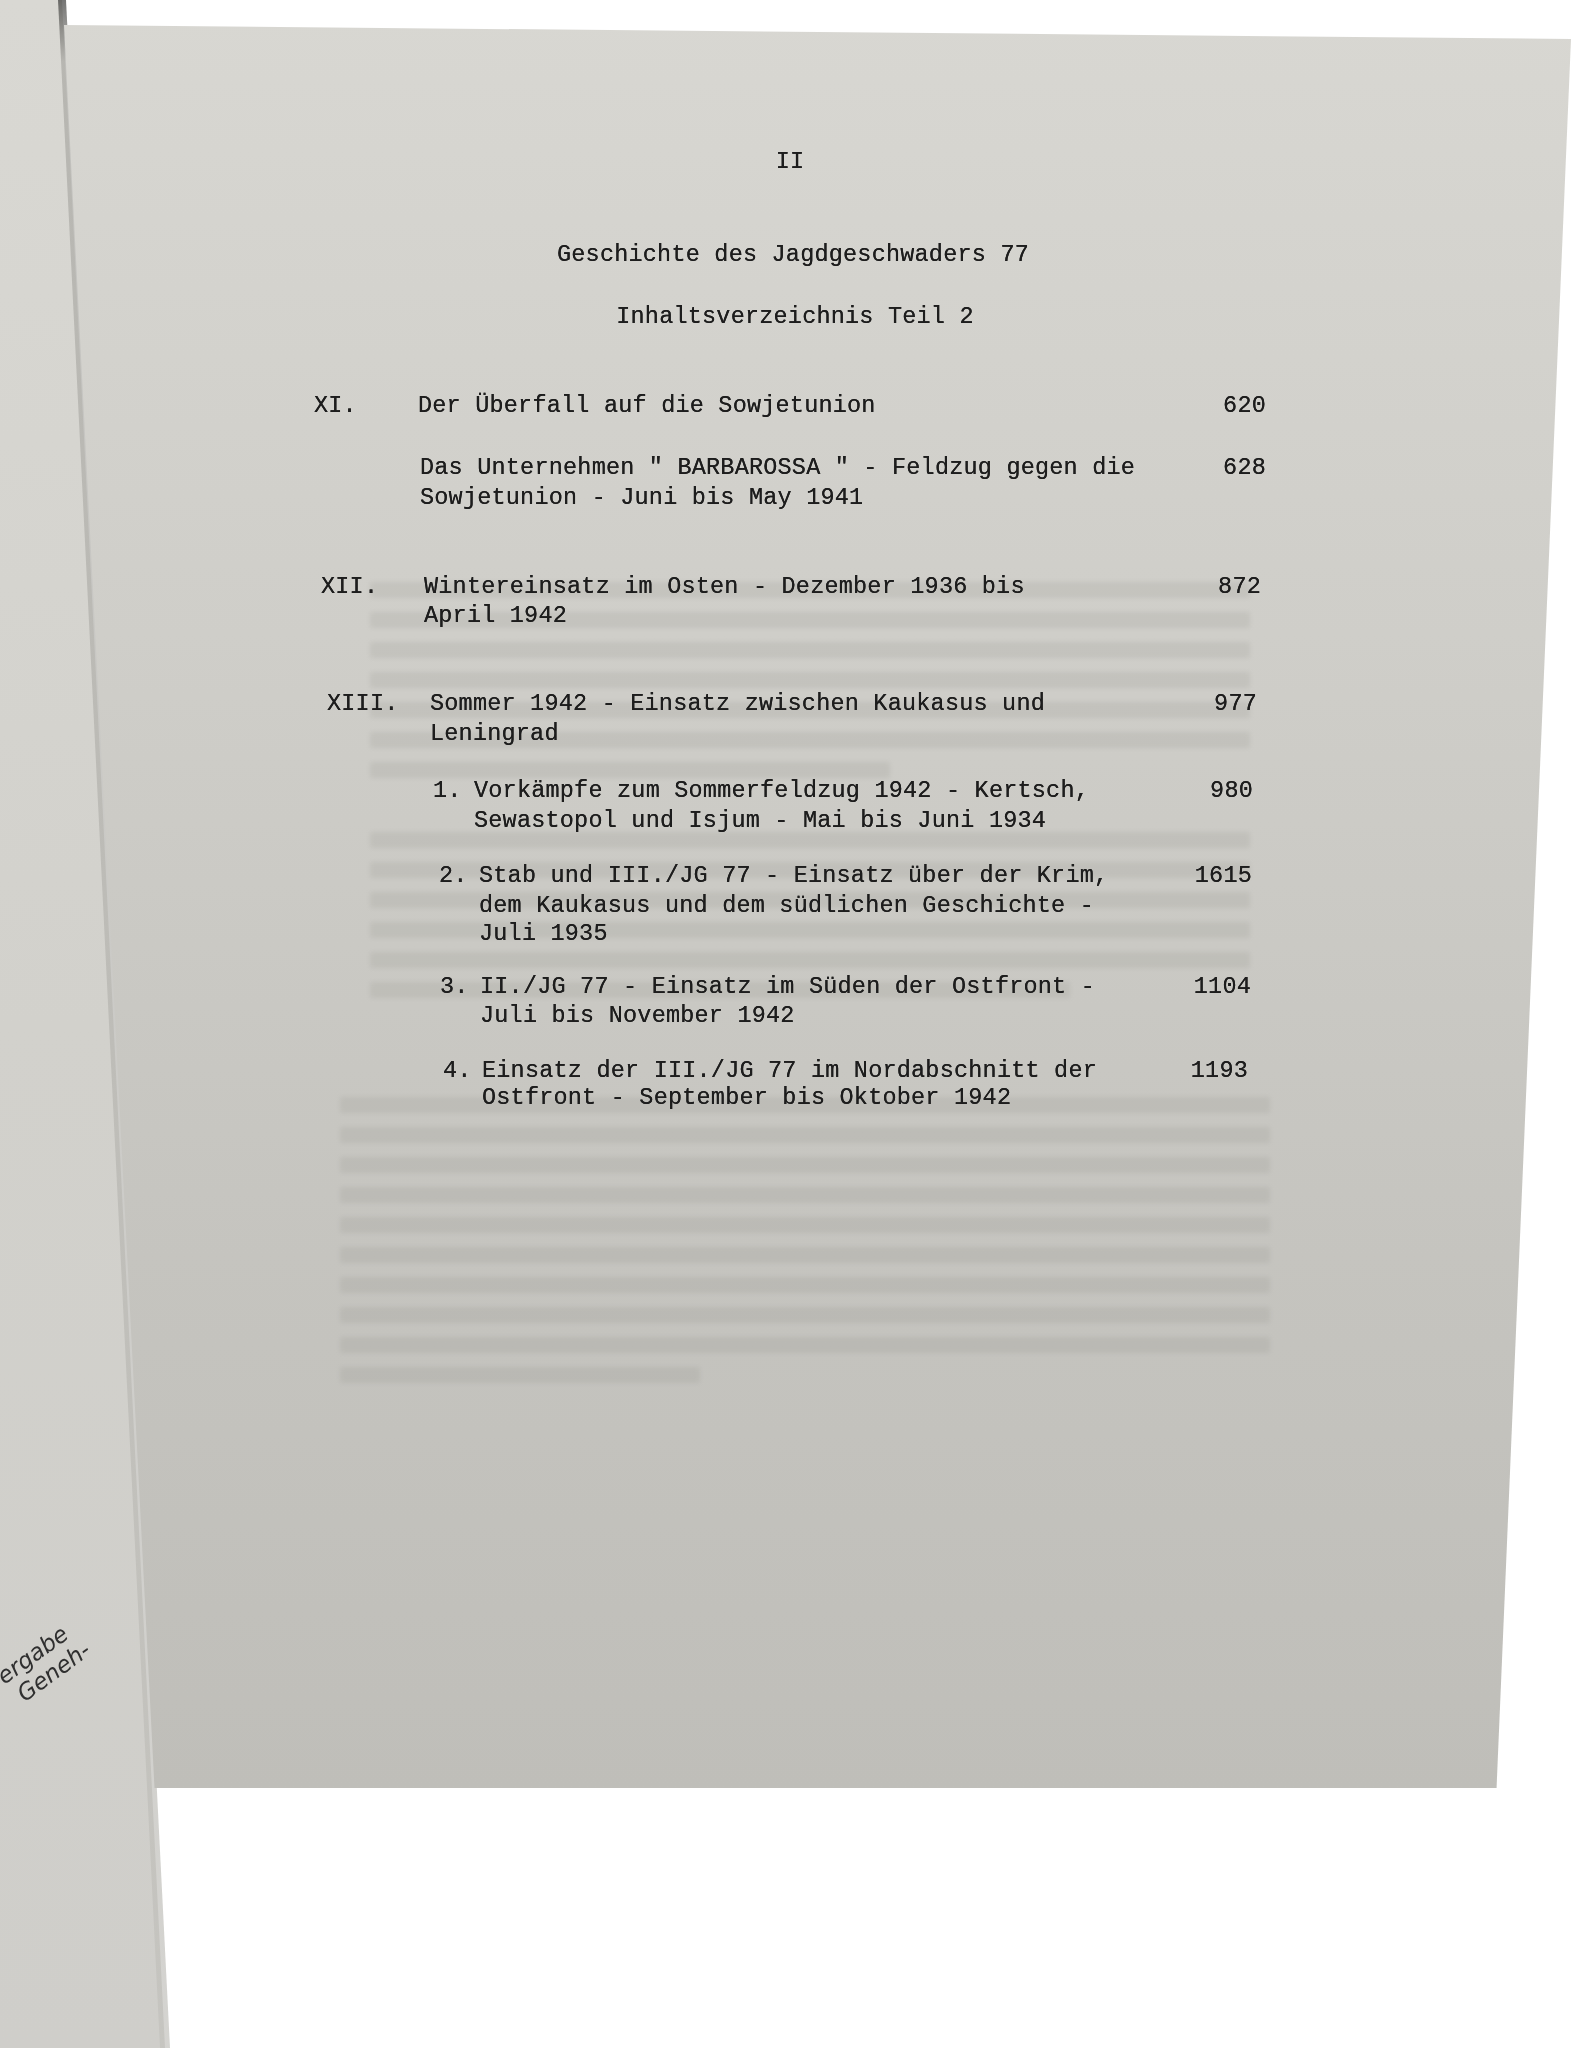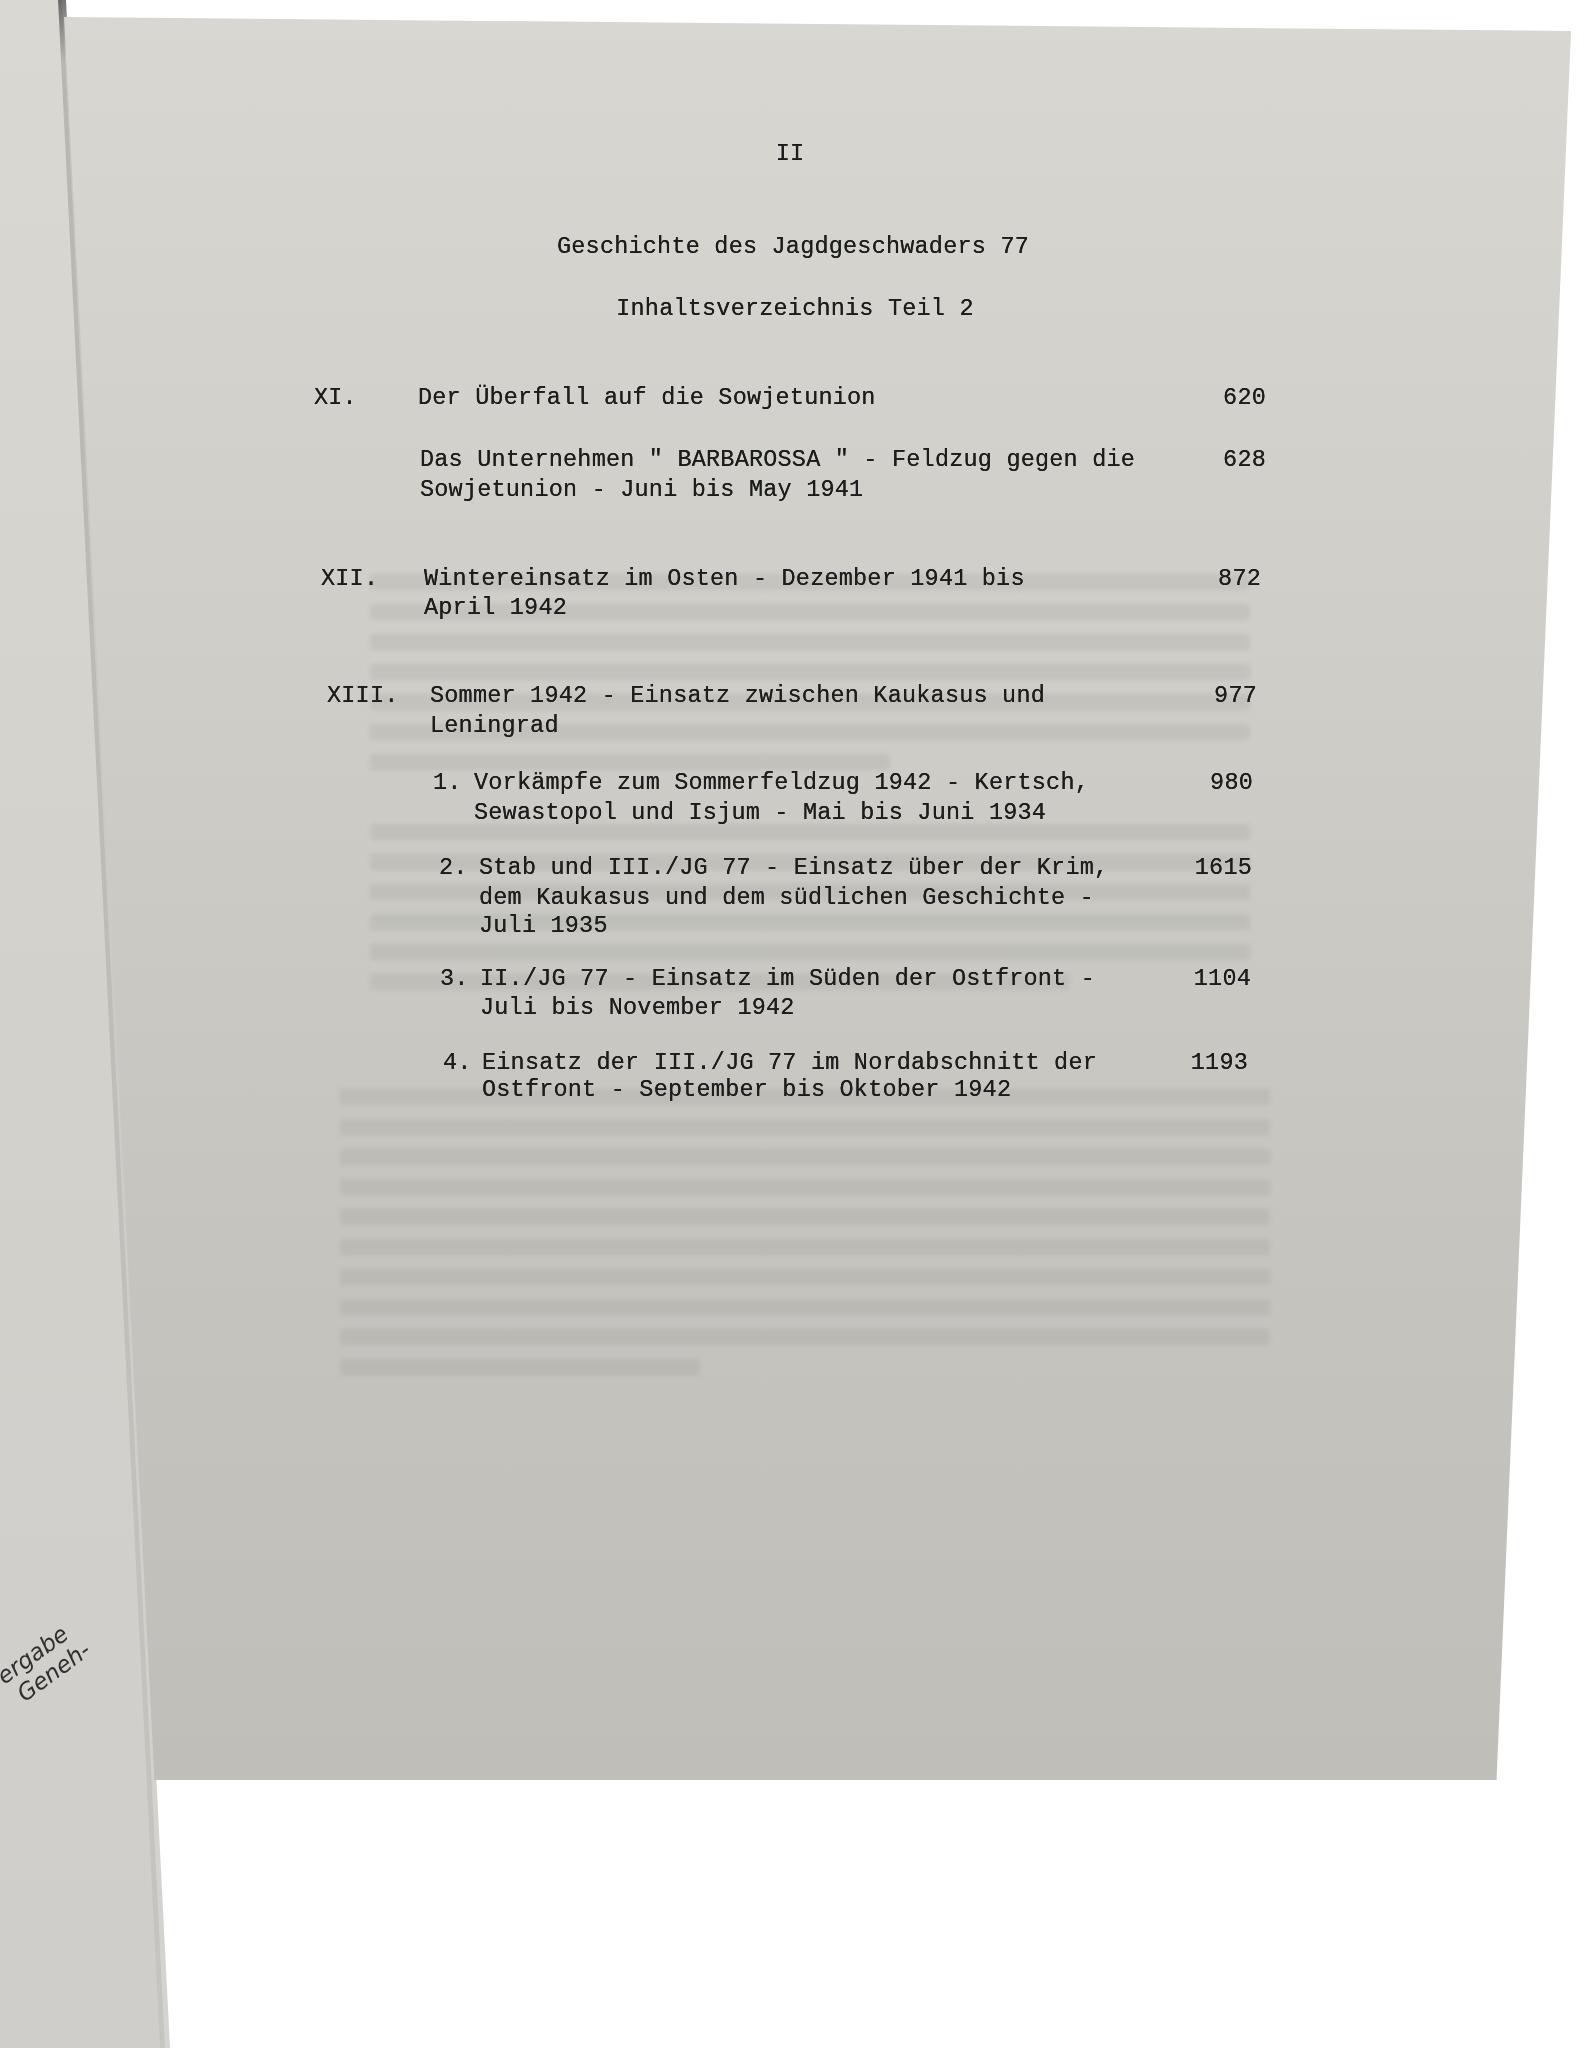--- a/index.html
+++ b/index.html
@@ -22,21 +22,21 @@
   }
   .leaf-note {
     position: absolute; left: -8px; top: 1668px;
     transform: rotate(-36deg); transform-origin: left top;
     font-family: "DejaVu Sans", sans-serif; font-style: italic;
     font-size: 23px; line-height: 26px; color: #2f2f2f;
   }
   .leaf-note span { display: block; white-space: nowrap; }
   
   .page {
-    position: absolute; left: 0; top: 4px; width: 1583px; height: 1776px;
+    position: absolute; left: 0; top: 12px; width: 1583px; height: 1776px;
     background: linear-gradient(180deg, #d8d7d2 0%, #cfcec9 35%, #c5c4bf 70%, #bfbeb9 100%);
     clip-path: polygon(64px 13px, 1571px 27px, 1488px 1977px, 166px 2000px);
   }
   .bleed {
     position: absolute; left: 330px; top: 570px; width: 940px; height: 800px;
     pointer-events: none;
   }
   .bleed .bl {
     position: absolute; height: 16px; border-radius: 3px;
     background: rgba(120,120,115,0.13); filter: blur(2px);
@@ -98,21 +98,21 @@
   </div>
 
   <div>
     <div class="t" style="left:420px;top:441px">Das Unternehmen " BARBAROSSA " - Feldzug gegen die</div>
     <div class="t" style="left:420px;top:471px">Sowjetunion - Juni bis May 1941</div>
     <div class="t num" style="right:317px;top:441px">628</div>
   </div>
 
   <div>
     <div class="t" style="left:321px;top:560px">XII.</div>
-    <div class="t" style="left:424px;top:560px">Wintereinsatz im Osten - Dezember 1941 bis</div>
+    <div class="t" style="left:424px;top:560px">Wintereinsatz im Osten - Dezember 1936 bis</div>
     <div class="t" style="left:424px;top:589px">April 1942</div>
     <div class="t num" style="right:322px;top:560px">872</div>
   </div>
 
   <div>
     <div class="t" style="left:327px;top:677px">XIII.</div>
     <div class="t" style="left:430px;top:677px">Sommer 1942 - Einsatz zwischen Kaukasus und</div>
     <div class="t" style="left:430px;top:707px">Leningrad</div>
     <div class="t num" style="right:326px;top:677px">977</div>
   </div>

